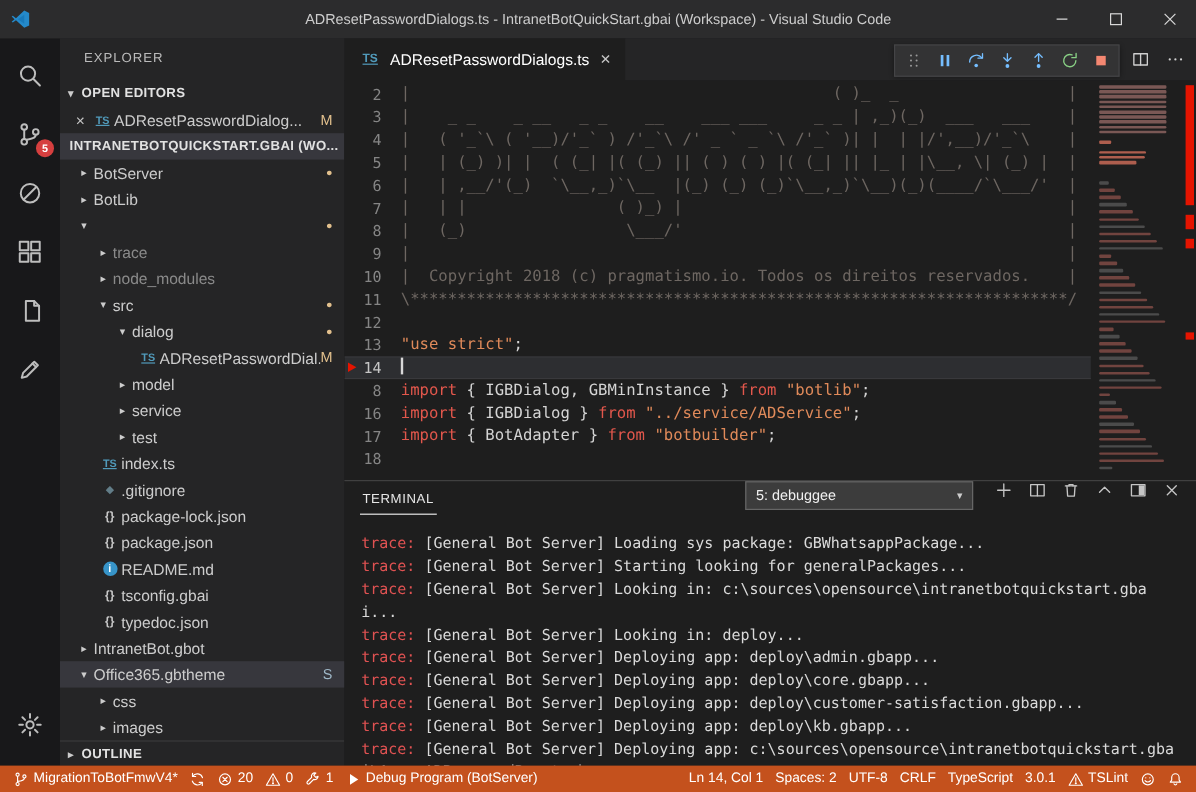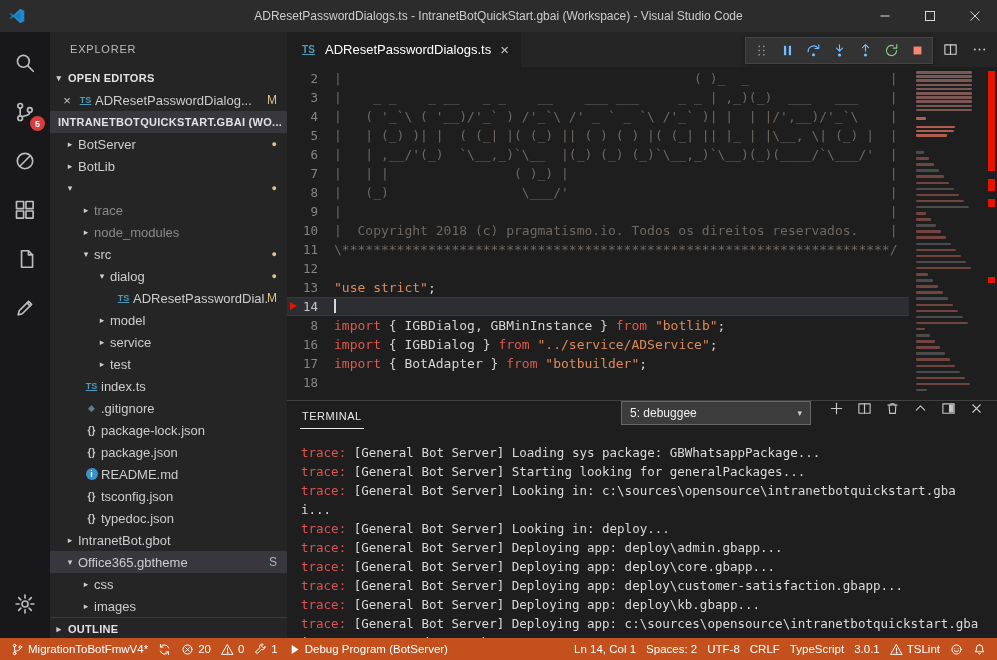--- a/index.html
+++ b/index.html
@@ -271,21 +271,21 @@
           <div class="row" style="padding-left: 28px;">
             <span class="file-pad"></span>
             <span class="fi">
               <span class="circle-i">i</span>
             </span>
             <span class="label">README.md</span>
           </div>
           <div class="row" style="padding-left: 28px;">
             <span class="file-pad"></span>
             <span class="fi json">{}</span>
-            <span class="label">tsconfig.json</span>
+            <span class="label">tsconfig.gbai</span>
           </div>
           <div class="row" style="padding-left: 28px;">
             <span class="file-pad"></span>
             <span class="fi json">{}</span>
             <span class="label">typedoc.json</span>
           </div>
           <div class="row" style="padding-left: 12px;">
             <span class="twisty">▸</span>
             <span class="label">IntranetBot.gbot</span>
           </div>

